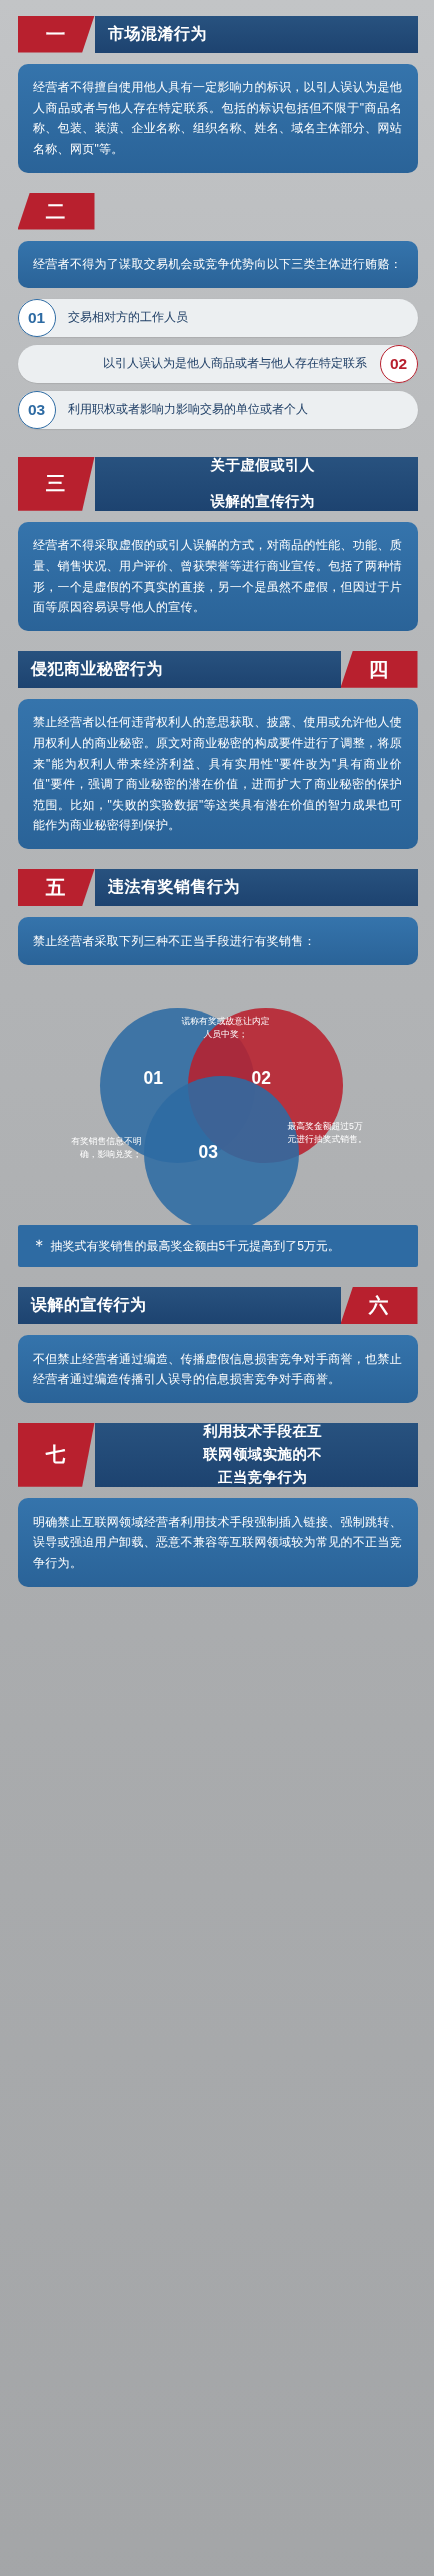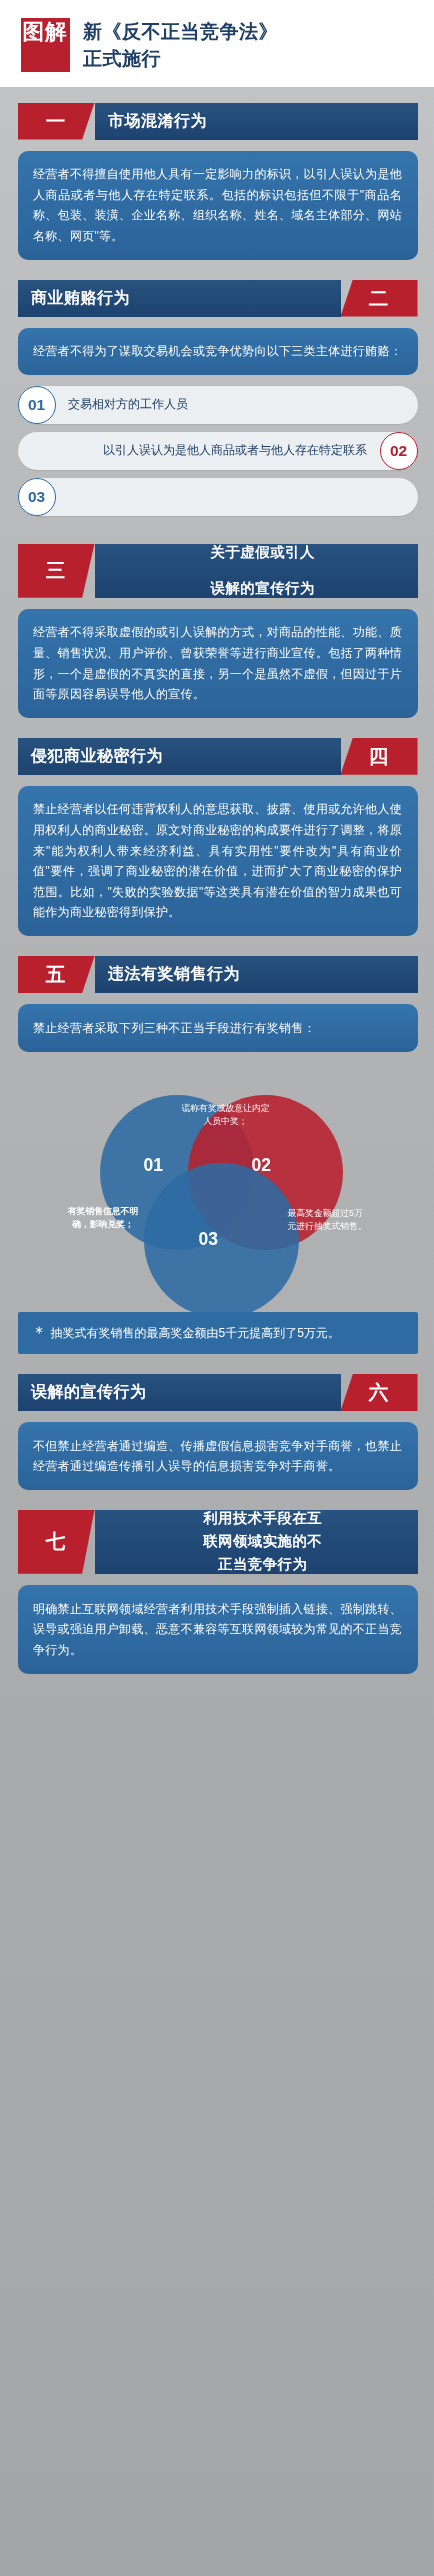--- a/index.html
+++ b/index.html
@@ -205,21 +205,21 @@
   .venn-num-02 { left: 234px; top: 90px; }
   .venn-num-03 { left: 181px; top: 164px; }
   .venn-cap {
     position: absolute;
     color: #ffffff;
     font-size: 8.8px;
     line-height: 13.4px;
     width: 77px;
   }
   .venn-cap-top { left: 164px; top: 37px; text-align: center; width: 88px; }
-  .venn-cap-left { left: 47px; top: 140px; text-align: center; font-weight: bold; }
+  .venn-cap-left { left: 47px; top: 157px; text-align: right; }
   .venn-cap-right { left: 270px; top: 142px; text-align: left; width: 82px; }
 
   
   .note {
     position: relative;
     margin: 5.2px 17.5px 0 17.5px;
     background: #2e6ba3;
     color: #ffffff;
     font-size: 12px;
     line-height: 19.6px;
@@ -235,53 +235,46 @@
     line-height: 19.6px;
   }
 
   .bottom-space { height: 20.6px; }
 </style>
 </head>
 <body>
 
 <div class="page">
 
-  <div class="header">
-    <div class="header-badge">图解</div>
-    <div class="header-title">
-      <span>新《反不正当竞争法》</span>
-      <span class="line2">正式施行</span>
-    </div>
-  </div>
 
   <div class="section">
     <div class="banner left-num">
       <div class="banner-num slant-right">一</div>
       <div class="banner-text pad-left">市场混淆行为</div>
     </div>
     <div class="panel">经营者不得擅自使用他人具有一定影响力的标识，以引人误认为是他人商品或者与他人存在特定联系。包括的标识包括但不限于"商品名称、包装、装潢、企业名称、组织名称、姓名、域名主体部分、网站名称、网页"等。</div>
   </div>
 
   <div class="section">
     <div class="banner right-num">
-      <div class="banner-text pad-left">商业贿赂行为</div>
       <div class="banner-num slant-left">二</div>
     </div>
     <div class="panel">经营者不得为了谋取交易机会或竞争优势向以下三类主体进行贿赂：</div>
     <div class="pill-list">
       <div class="pill">
         <div class="pill-badge">01</div>
         <div class="pill-text">交易相对方的工作人员</div>
       </div>
       <div class="pill rev">
         <div class="pill-badge red">02</div>
         <div class="pill-text right">以引人误认为是他人商品或者与他人存在特定联系</div>
       </div>
       <div class="pill">
         <div class="pill-badge">03</div>
+        <div class="pill-text">利用职权或者影响力影响交易的单位或者个人</div>
       </div>
     </div>
   </div>
 
   <div class="section">
     <div class="banner left-num tall">
       <div class="banner-num slant-right">三</div>
       <div class="banner-text pad-left two-line">
         <span>关于虚假或引人</span>
         <span>误解的宣传行为</span>

